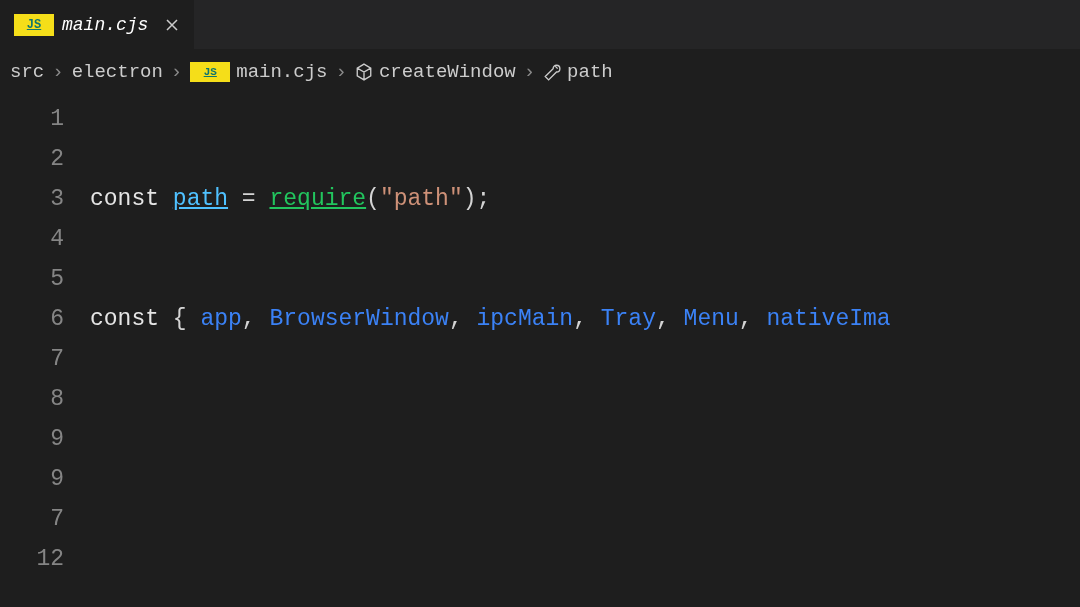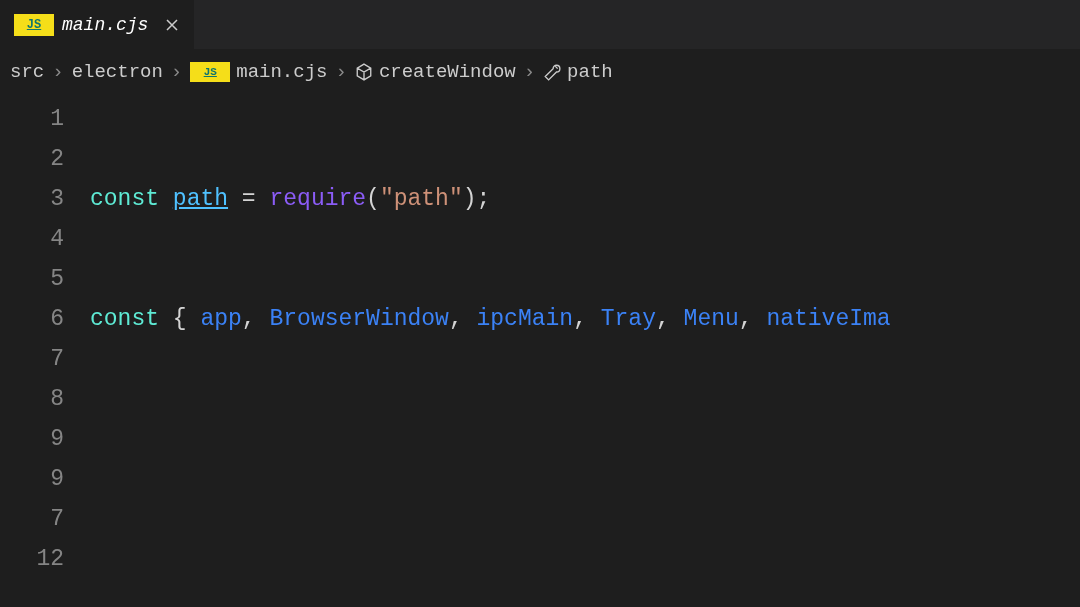--- a/index.html
+++ b/index.html
@@ -72,24 +72,24 @@
   user-select: none;
 }
 .gutter div { height: 40px; }
 .code {
   flex: 1;
   white-space: pre;
   overflow: hidden;
 }
 .code .line { height: 40px; }
 .c-comment { color: #6a9955; }
-.c-kw { color: #5eead4; }
+.c-kw { color: #e5e5e5; }
 .c-const { color: #4fc1ff; text-decoration: underline; }
 .c-prop { color: #3b82f6; }
-.c-fn { color: #8b5cf6; }
+.c-fn { color: #22c55e; text-decoration: underline; }
 .c-str { color: #ce9178; }
 .c-op { color: #d4d4d4; }
 </style>
 </head>
 <body>
 
 <div class="tab-bar">
   <div class="tab">
     <span class="js-badge">JS</span>
     <span>main.cjs</span>

